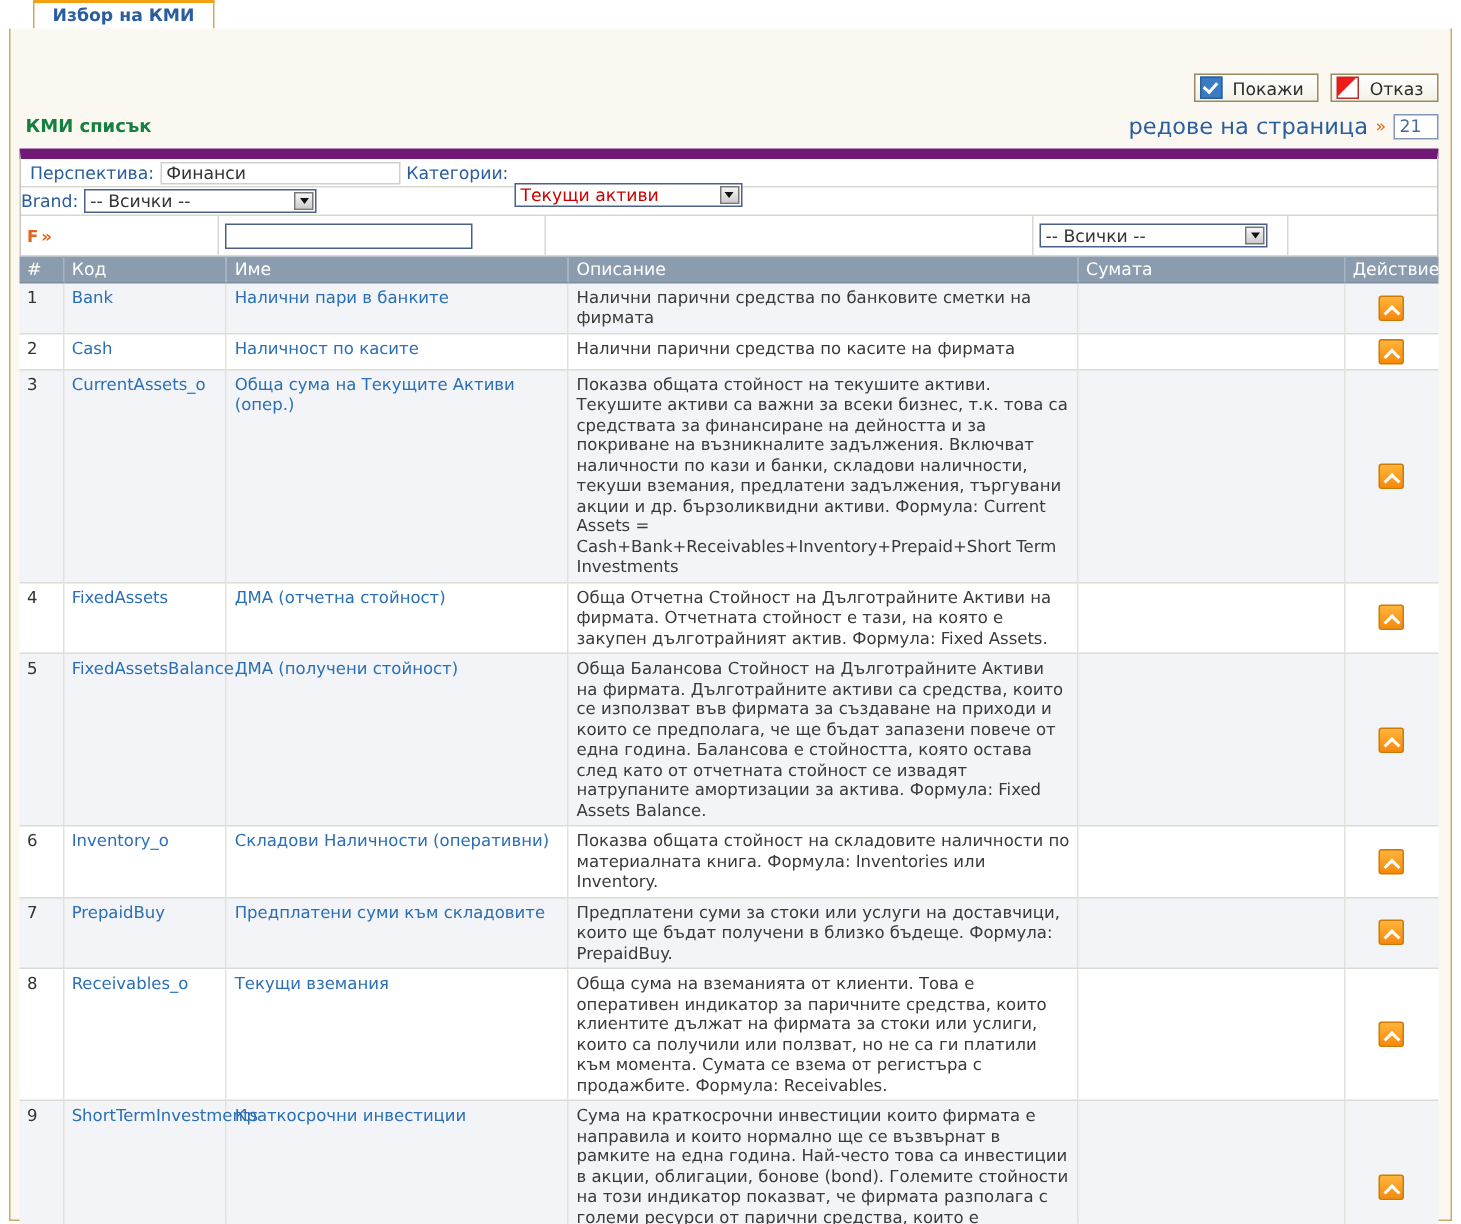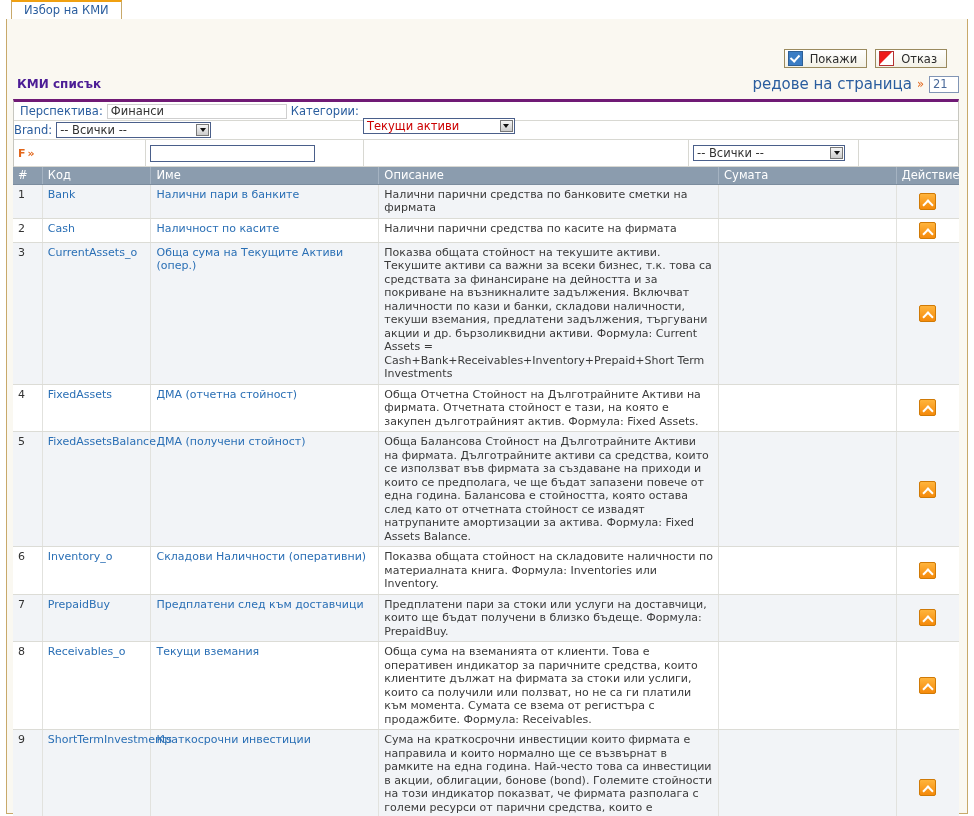--- a/index.html
+++ b/index.html
@@ -13,22 +13,23 @@
     font-family: "DejaVu Sans", "Liberation Sans", sans-serif;
     font-size: 11px;
     color: #333333;
     overflow: hidden;
   }
 
   
   .tabstrip {
     position: relative;
     height: 19px;
-    padding-left: 11px;
-    box-sizing: border-box;
+    padding-left: 22px;
+    box-sizing: border-box;
+    font-weight: bold;
   }
   .tab {
     display: inline-block;
     height: 19px;
     line-height: 17px;
     padding: 0 12px 0 12px;
     box-sizing: border-box;
     background: #ffffff;
     border-top: 2px solid #f0a010;
     border-left: 1px solid #c8a96a;
@@ -58,21 +59,21 @@
     box-sizing: border-box;
   }
 
   
   .actionbar {
     height: 52px;
     position: relative;
   }
   .btnrow {
     position: absolute;
-    right: 12px;
+    right: 0;
     top: 24px;
     display: flex;
     gap: 8px;
   }
   .btn {
     display: flex;
     align-items: center;
     gap: 7px;
     height: 19px;
     padding: 0 9px 0 3px;
@@ -117,21 +118,21 @@
     border-bottom: 12px solid transparent;
   }
 
   
   .titlerow {
     position: relative;
     height: 22px;
   }
   .list-title {
     font-weight: bold;
-    color: #4c1d95;
+    color: #15803d;
     font-size: 12px;
     padding-left: 4px;
   }
   .rows-per-page {
     position: absolute;
     right: 0;
     top: -2px;
     display: flex;
     align-items: center;
     gap: 5px;
@@ -151,41 +152,41 @@
     border: 1px solid #8195b5;
     background: #ffffff;
     color: #4a6a9a;
     font-family: inherit;
     font-size: 11.5px;
     padding: 0 3px;
   }
 
   
   .filters {
-    border-top: 3px solid #701a75;
+    border-top: 7px solid #701a75;
     border-left: 1px solid #c7c7c0;
     border-right: 1px solid #c7c7c0;
     background: #ffffff;
   }
   .frow {
     display: flex;
     align-items: center;
     height: 19px;
     border-bottom: 1px solid #d8d8d2;
     padding: 0 0 0 6px;
     box-sizing: border-box;
     gap: 4px;
   }
   .flabel {
     color: #2a5d9e;
     font-size: 11.5px;
     white-space: nowrap;
   }
   .ftext {
-    width: 180px;
+    width: 160px;
     height: 15px;
     box-sizing: border-box;
     border: 1px solid #cfcfcf;
     background: #ffffff;
     font-family: inherit;
     font-size: 11.5px;
     color: #333;
     padding: 0 3px;
   }
   .fselect {
@@ -484,22 +485,22 @@
             <td class="c-mod"></td>
             <td class="c-act">
               <div class="act-cellwrap">
                 <span class="act-btn"></span>
               </div>
             </td>
           </tr>
           <tr class="odd">
             <td class="c-num">7</td>
             <td class="c-code"><span class="link">PrepaidBuy</span></td>
-            <td class="c-name"><span class="link">Предплатени след към доставчици</span></td>
-            <td class="c-desc"><span class="desc-txt">Предплатени пари за стоки или услуги на доставчици, които ще бъдат получени в близко бъдеще. Формула: PrepaidBuy.</span></td>
+            <td class="c-name"><span class="link">Предплатени суми към складовите</span></td>
+            <td class="c-desc"><span class="desc-txt">Предплатени суми за стоки или услуги на доставчици, които ще бъдат получени в близко бъдеще. Формула: PrepaidBuy.</span></td>
             <td class="c-mod"></td>
             <td class="c-act">
               <div class="act-cellwrap">
                 <span class="act-btn"></span>
               </div>
             </td>
           </tr>
           <tr class="even">
             <td class="c-num">8</td>
             <td class="c-code"><span class="link">Receivables_o</span></td>

